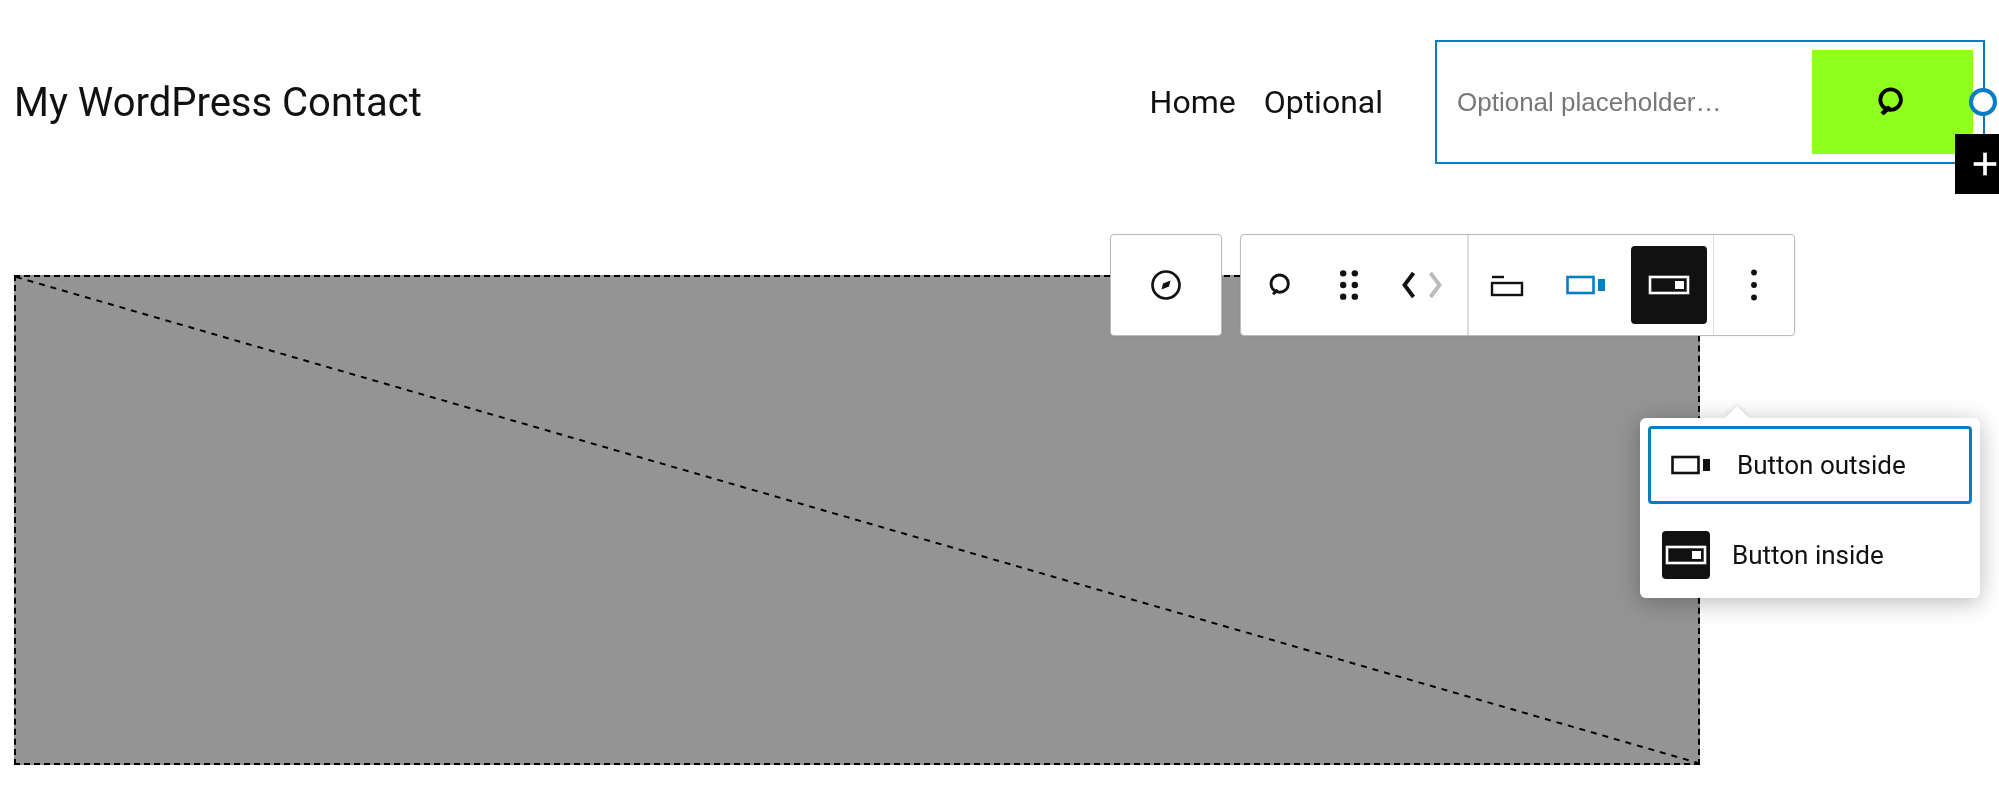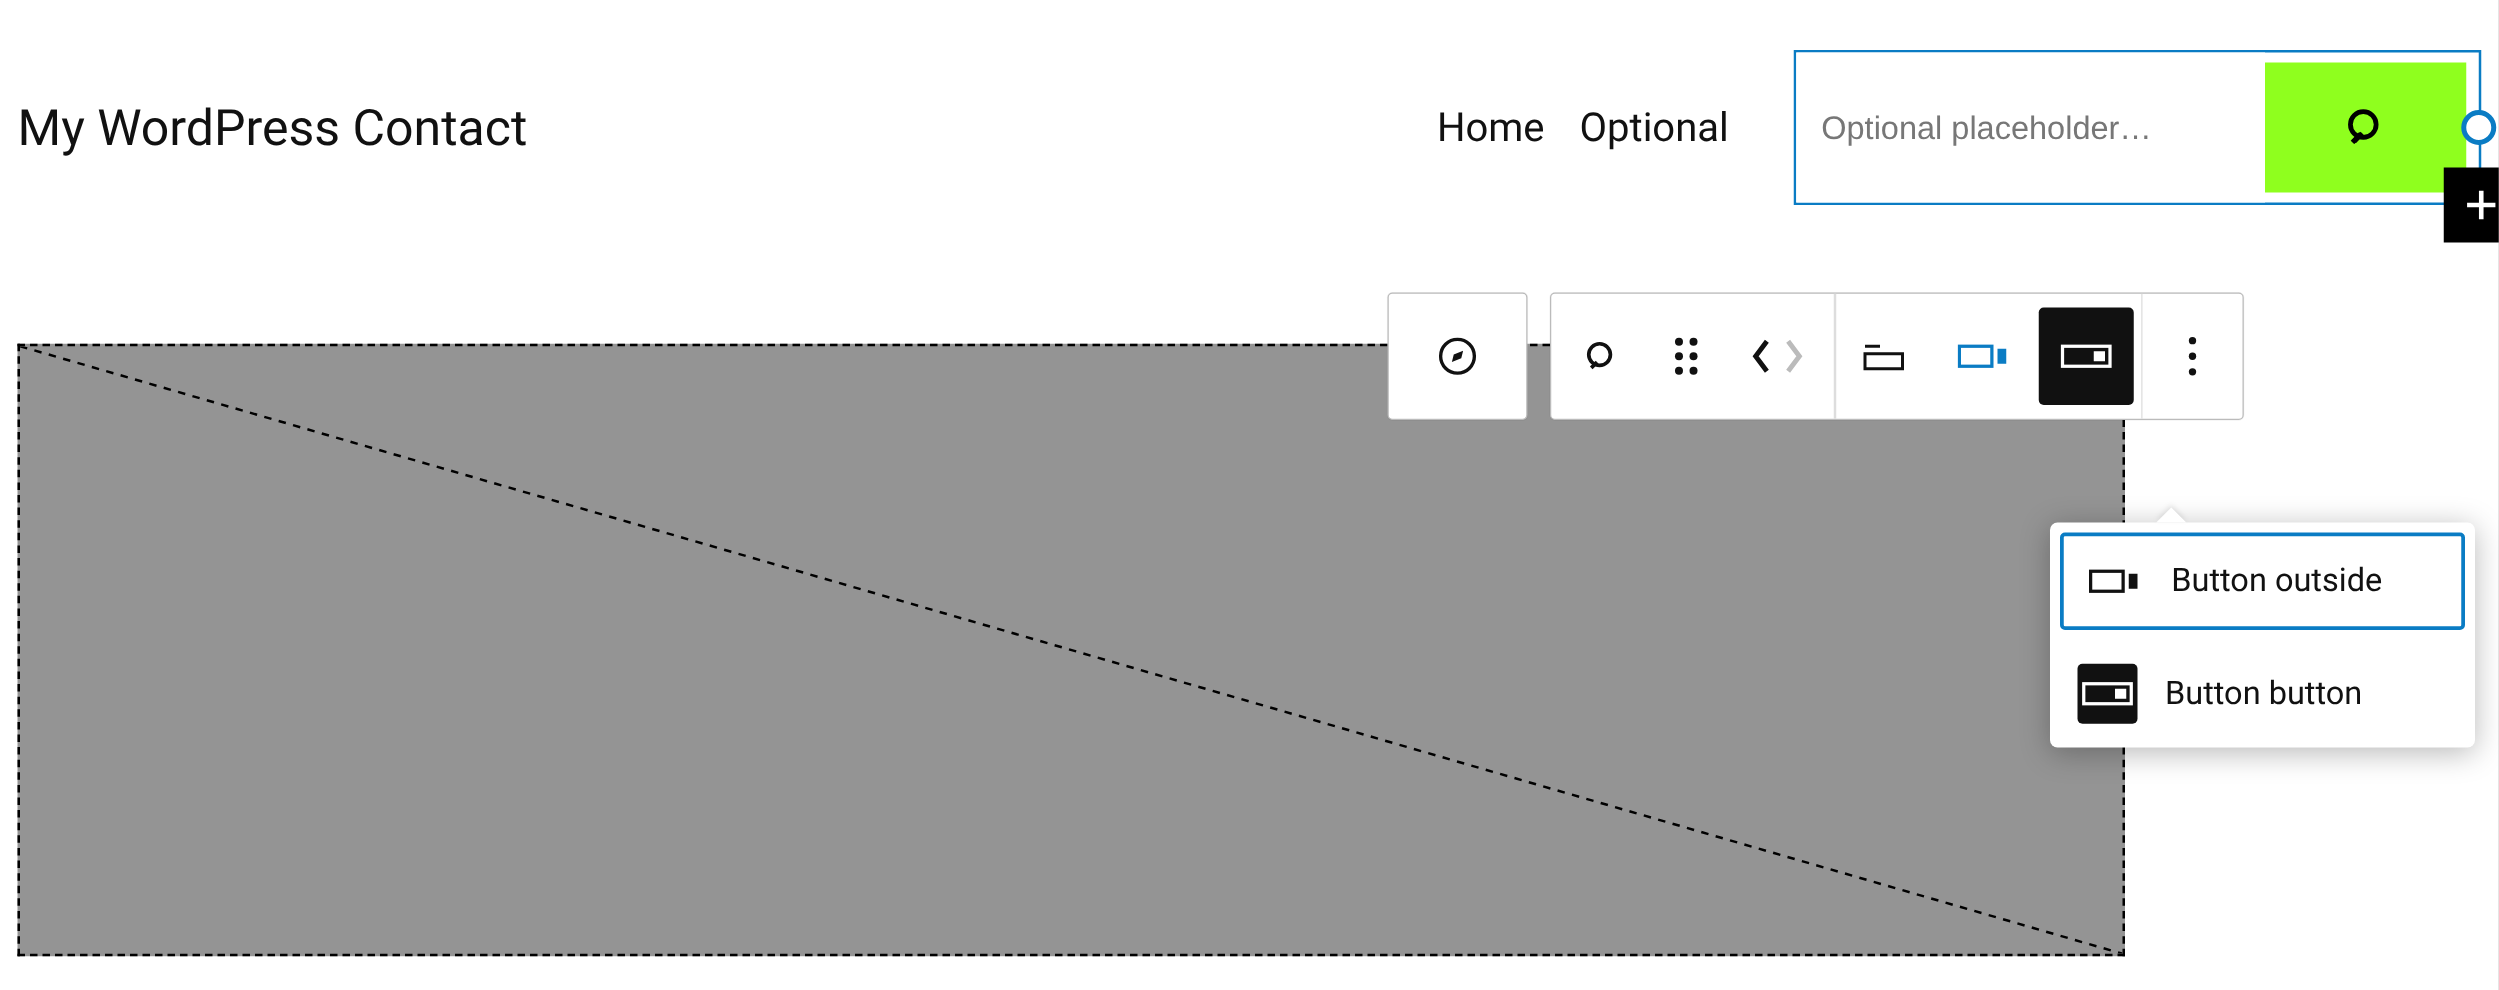--- a/index.html
+++ b/index.html
@@ -345,15 +345,15 @@
     </span>
     <span>Button outside</span>
   </div>
   <div class="dd-item">
     <span class="dd-icon dark">
       <svg width="42" height="24" viewBox="0 0 42 24" fill="none">
         <rect x="2" y="4" width="38" height="16" stroke="#fff" stroke-width="2.6"></rect>
         <rect x="27" y="8" width="9" height="8" fill="#fff"></rect>
       </svg>
     </span>
-    <span>Button button</span>
+    <span>Button inside</span>
   </div>
 </div>
 
 </body></html>

